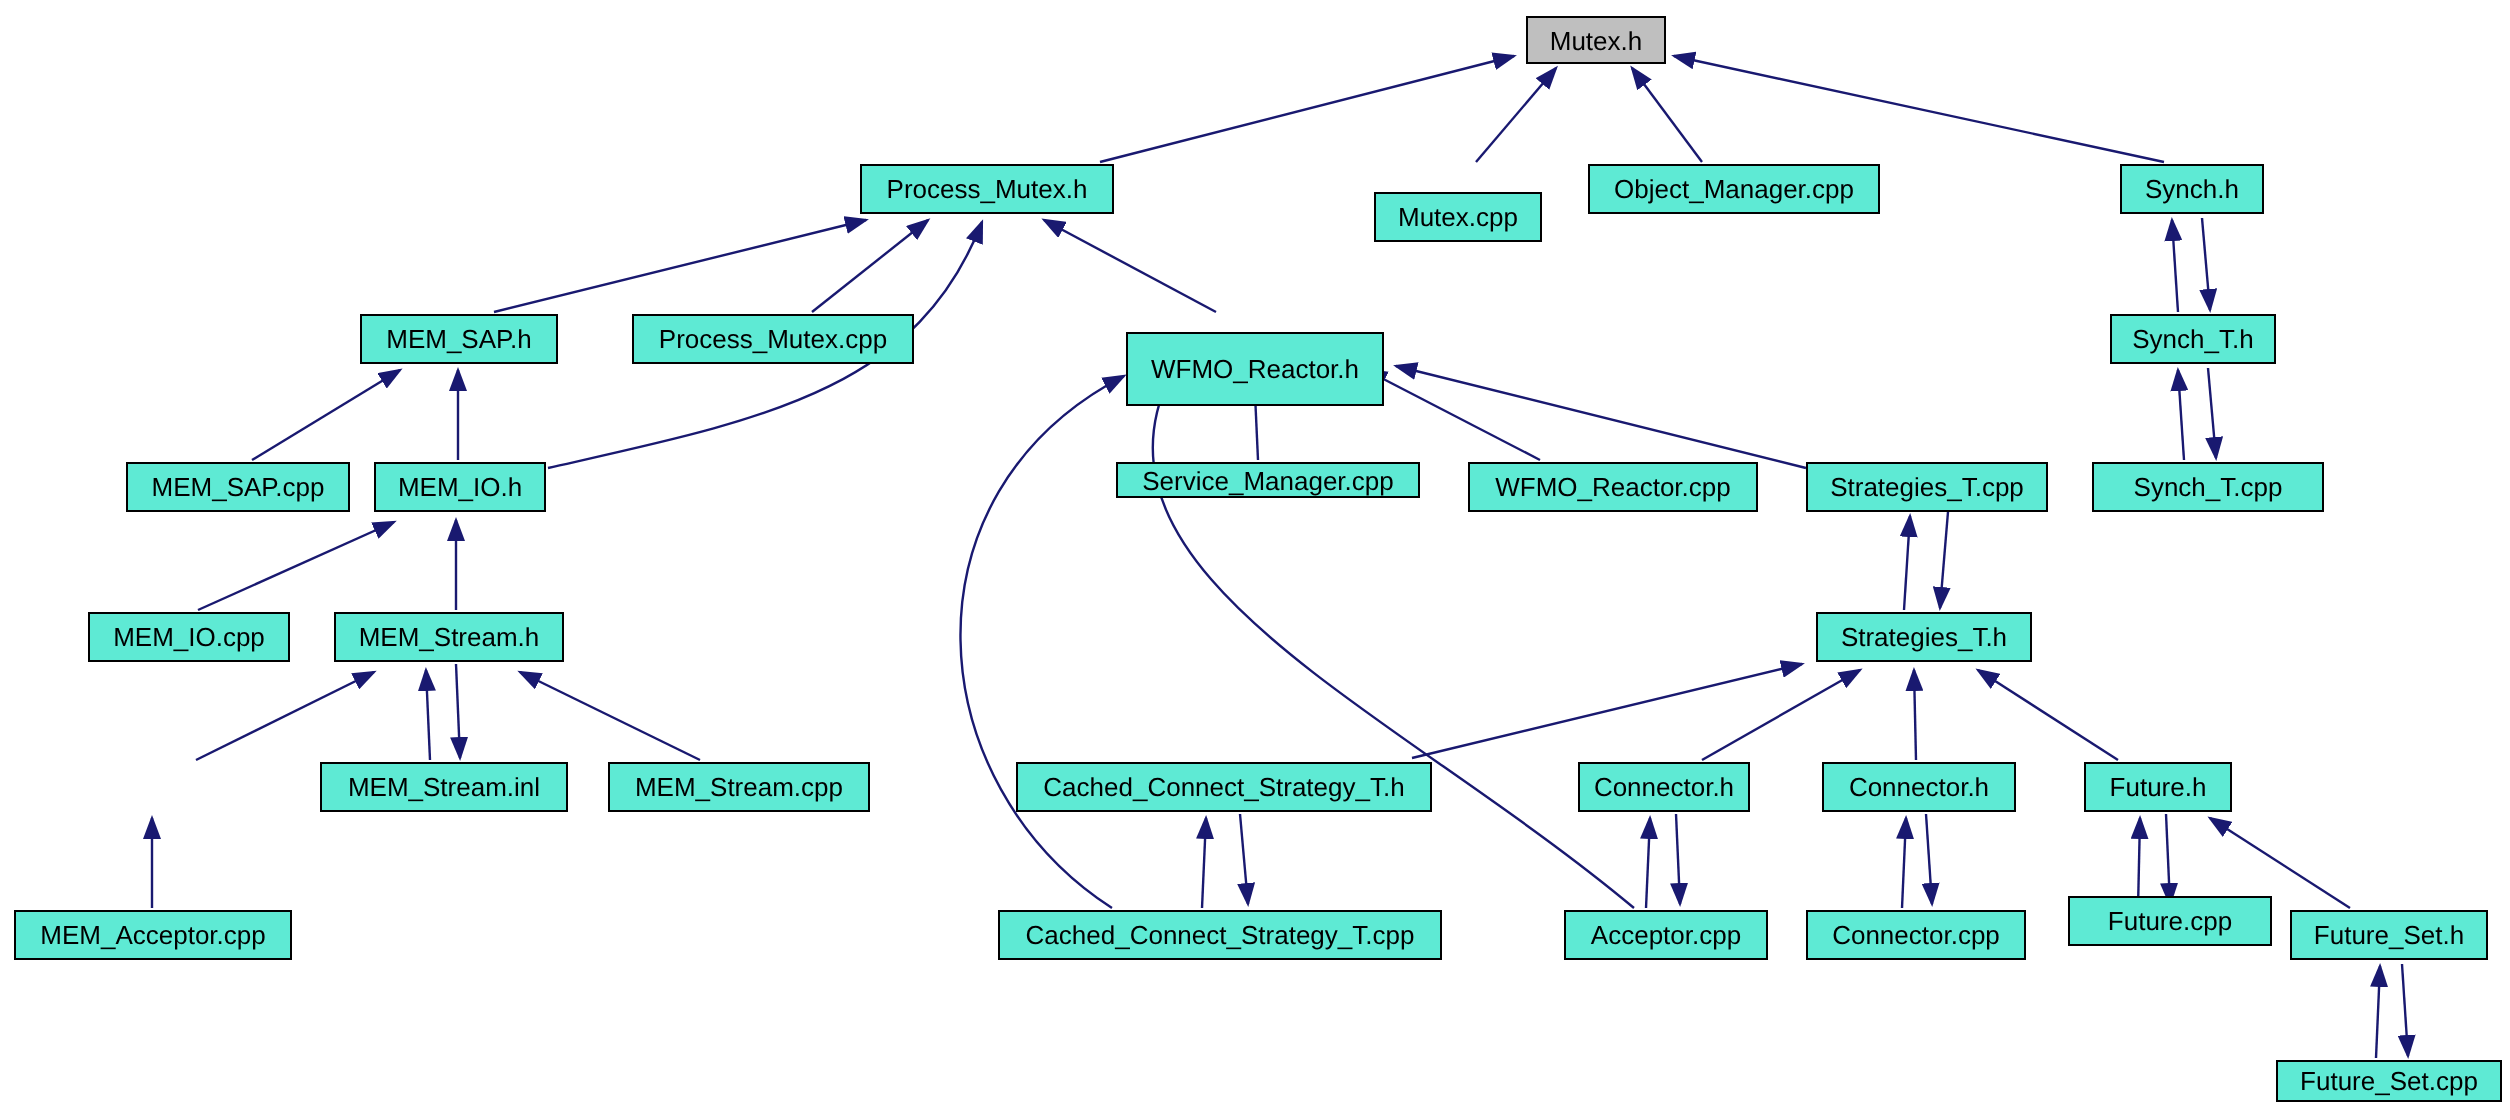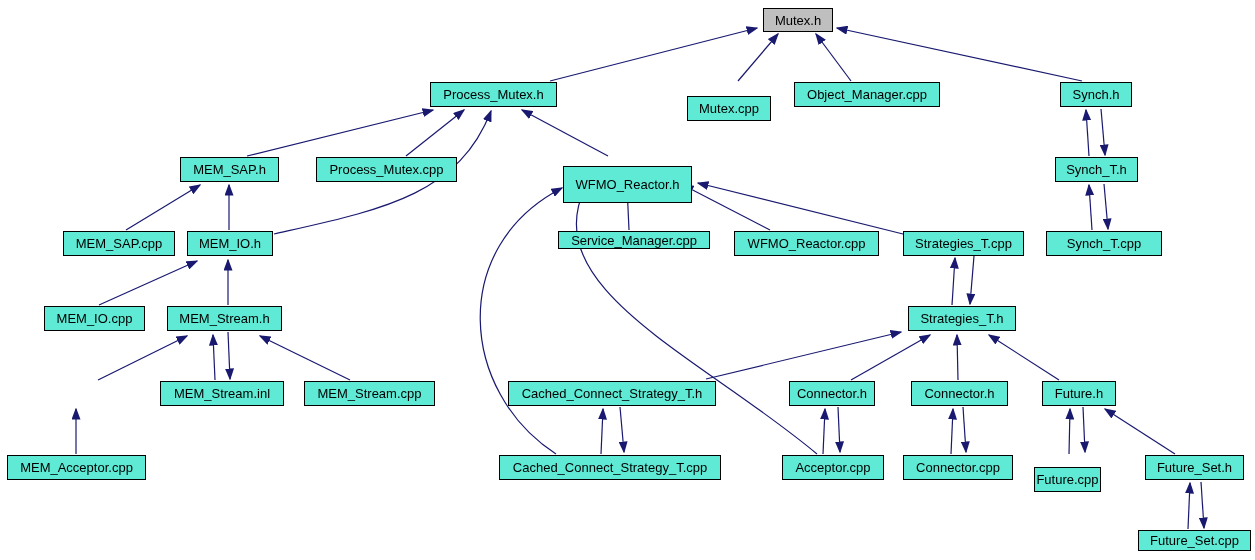--- a/index.html
+++ b/index.html
@@ -89,17 +89,17 @@
   <div class="node" style="left:160px;top:381px;width:124px;height:25px">MEM_Stream.inl</div>
   <div class="node" style="left:304px;top:381px;width:131px;height:25px">MEM_Stream.cpp</div>
   <div class="node" style="left:508px;top:381px;width:208px;height:25px">Cached_Connect_Strategy_T.h</div>
   <div class="node" style="left:789px;top:381px;width:86px;height:25px">Connector.h</div>
   <div class="node" style="left:911px;top:381px;width:97px;height:25px">Connector.h</div>
   <div class="node" style="left:1042px;top:381px;width:74px;height:25px">Future.h</div>
   <div class="node" style="left:7px;top:455px;width:139px;height:25px">MEM_Acceptor.cpp</div>
   <div class="node" style="left:499px;top:455px;width:222px;height:25px">Cached_Connect_Strategy_T.cpp</div>
   <div class="node" style="left:782px;top:455px;width:102px;height:25px">Acceptor.cpp</div>
   <div class="node" style="left:903px;top:455px;width:110px;height:25px">Connector.cpp</div>
-  <div class="node" style="left:1034px;top:467px;width:67px;height:25px">Future.cpp</div>
+  <div class="node" style="left:1034px;top:448px;width:102px;height:25px">Future.cpp</div>
   <div class="node" style="left:1145px;top:455px;width:99px;height:25px">Future_Set.h</div>
   <div class="node" style="left:1138px;top:530px;width:113px;height:21px">Future_Set.cpp</div>
 
 </div>
 
 </body></html>

